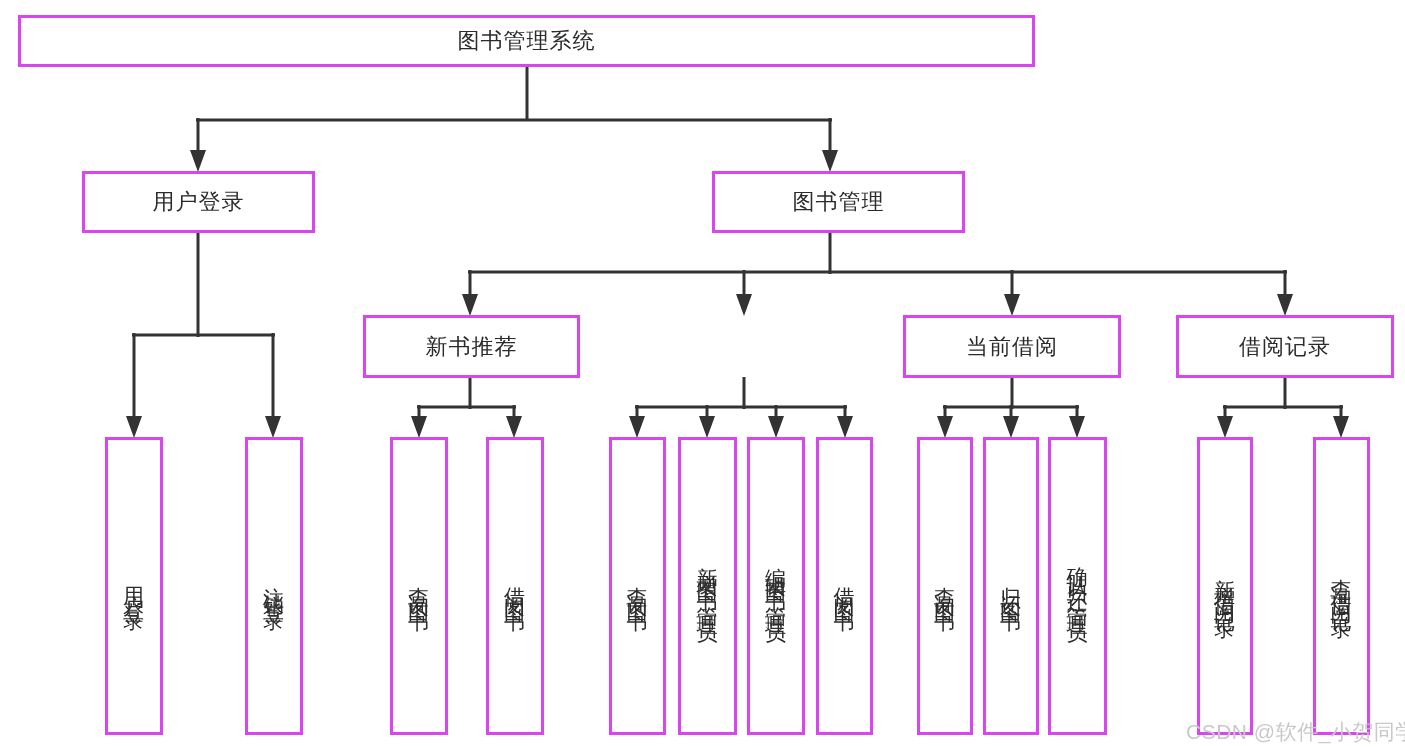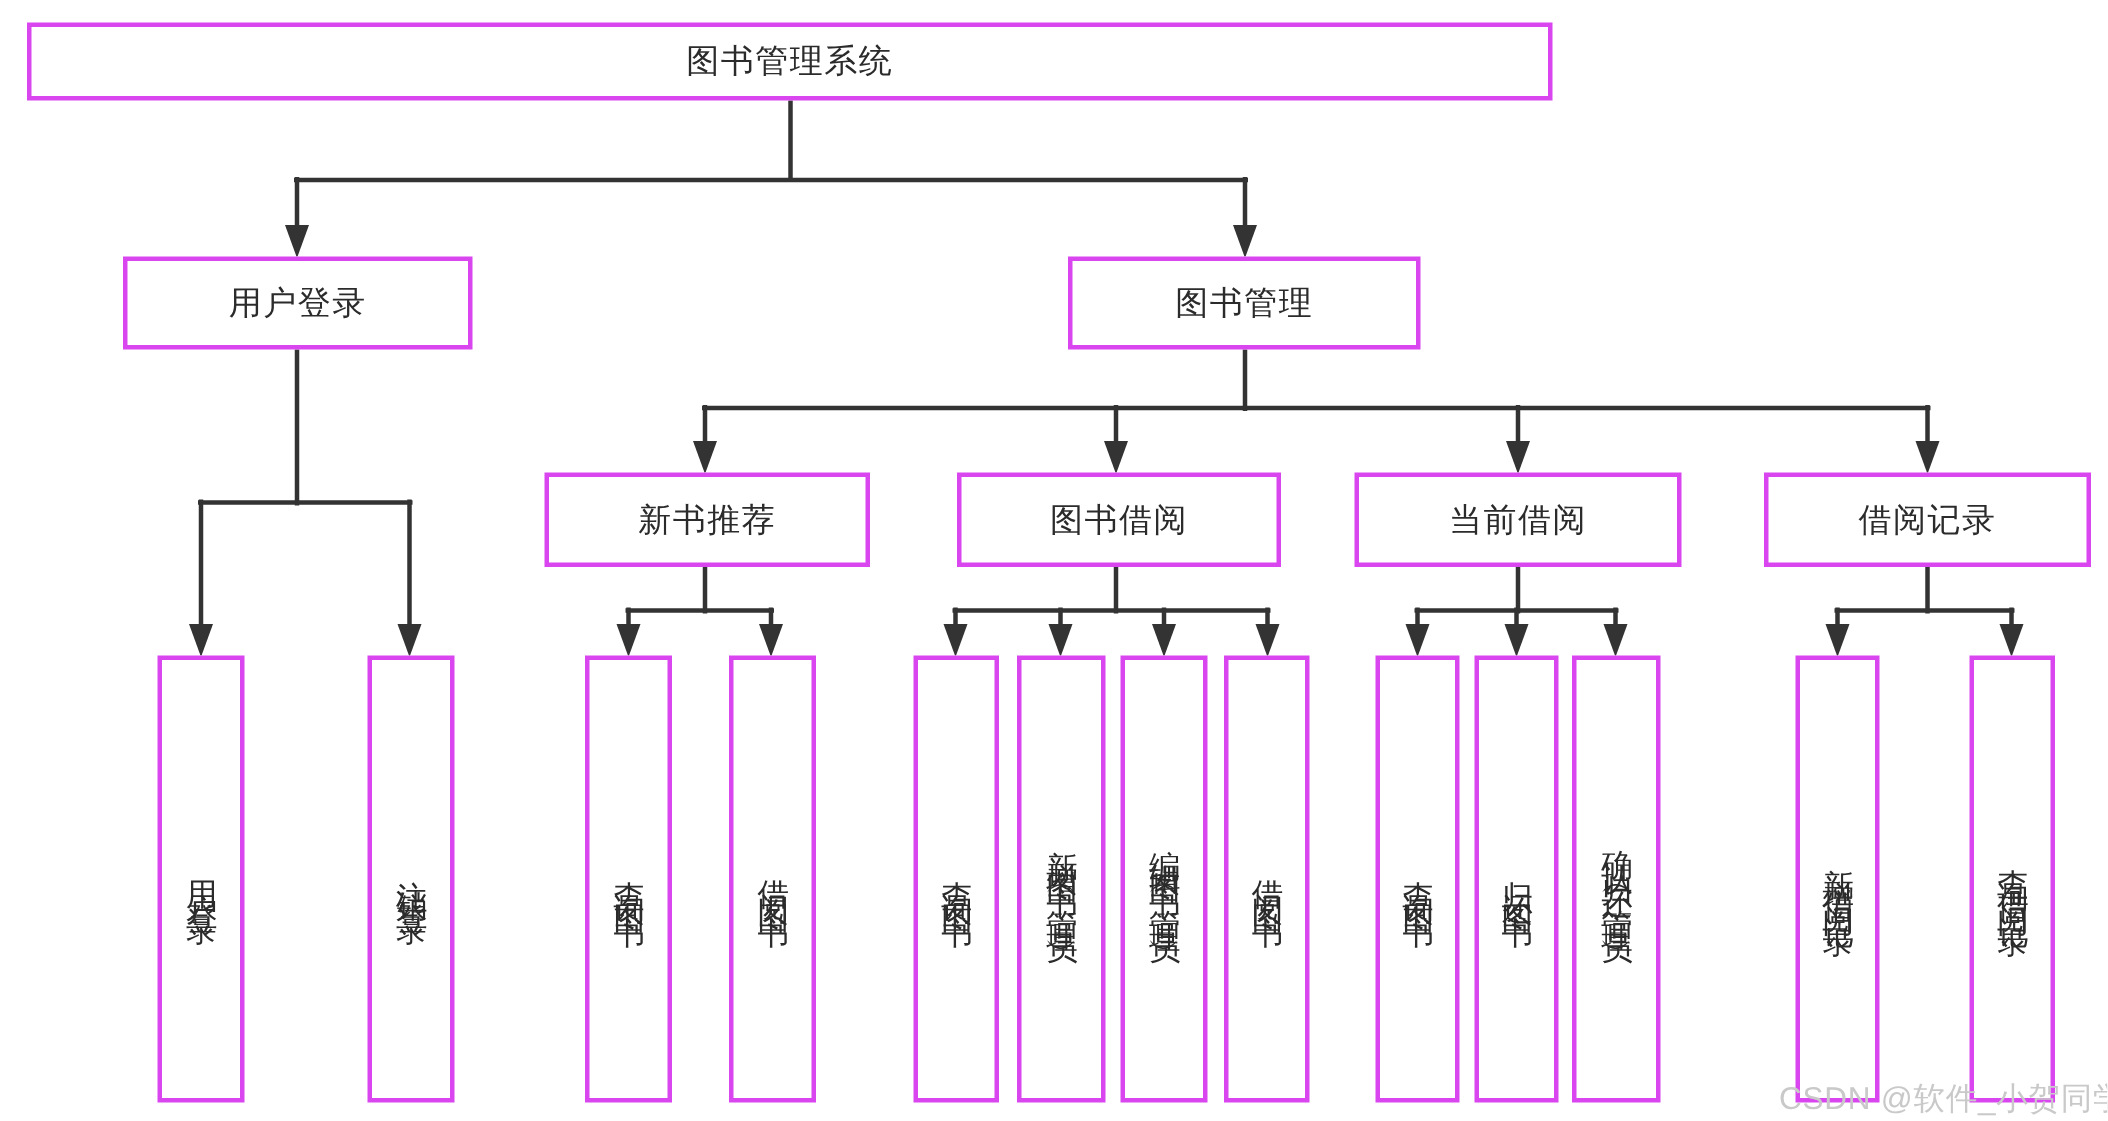--- a/index.html
+++ b/index.html
@@ -42,21 +42,21 @@
     text-orientation: mixed;
     font-size: 21px;
     letter-spacing: 8px;
     white-space: normal;
     line-height: 1;
   }
   
   .n-root   { left: 18px;   top: 15px;  width: 1017px; height: 52px; }
   
   .n-l2-0   { left: 82px;   top: 171px; width: 233px;  height: 62px; }
-  .n-l2-1   { left: 712px;  top: 171px; width: 235px;  height: 62px; }
+  .n-l2-1   { left: 712px;  top: 171px; width: 253px;  height: 62px; }
   
   .n-l3-0   { left: 363px;  top: 315px; width: 217px;  height: 63px; }
   .n-l3-1   { left: 638px;  top: 315px; width: 216px;  height: 63px; }
   .n-l3-2   { left: 903px;  top: 315px; width: 218px;  height: 63px; }
   .n-l3-3   { left: 1176px; top: 315px; width: 218px;  height: 63px; }
   
   .leaf     { top: 437px; height: 298px; }
   .n-lf-0   { left: 105px;  width: 58px; }
   .n-lf-1   { left: 245px;  width: 58px; }
   .n-lf-2   { left: 390px;  width: 58px; }
@@ -155,23 +155,20 @@
   <div class="box n-l2-0">
     <span class="label">用户登录</span>
   </div>
   <div class="box n-l2-1">
     <span class="label">图书管理</span>
   </div>
 
   <div class="box n-l3-0">
     <span class="label">新书推荐</span>
   </div>
-  <div class="box n-l3-1">
-    <span class="label">图书借阅</span>
-  </div>
   <div class="box n-l3-2">
     <span class="label">当前借阅</span>
   </div>
   <div class="box n-l3-3">
     <span class="label">借阅记录</span>
   </div>
 
   <div class="box vertical leaf n-lf-0">
     <span class="label">用户登录</span>
   </div>

